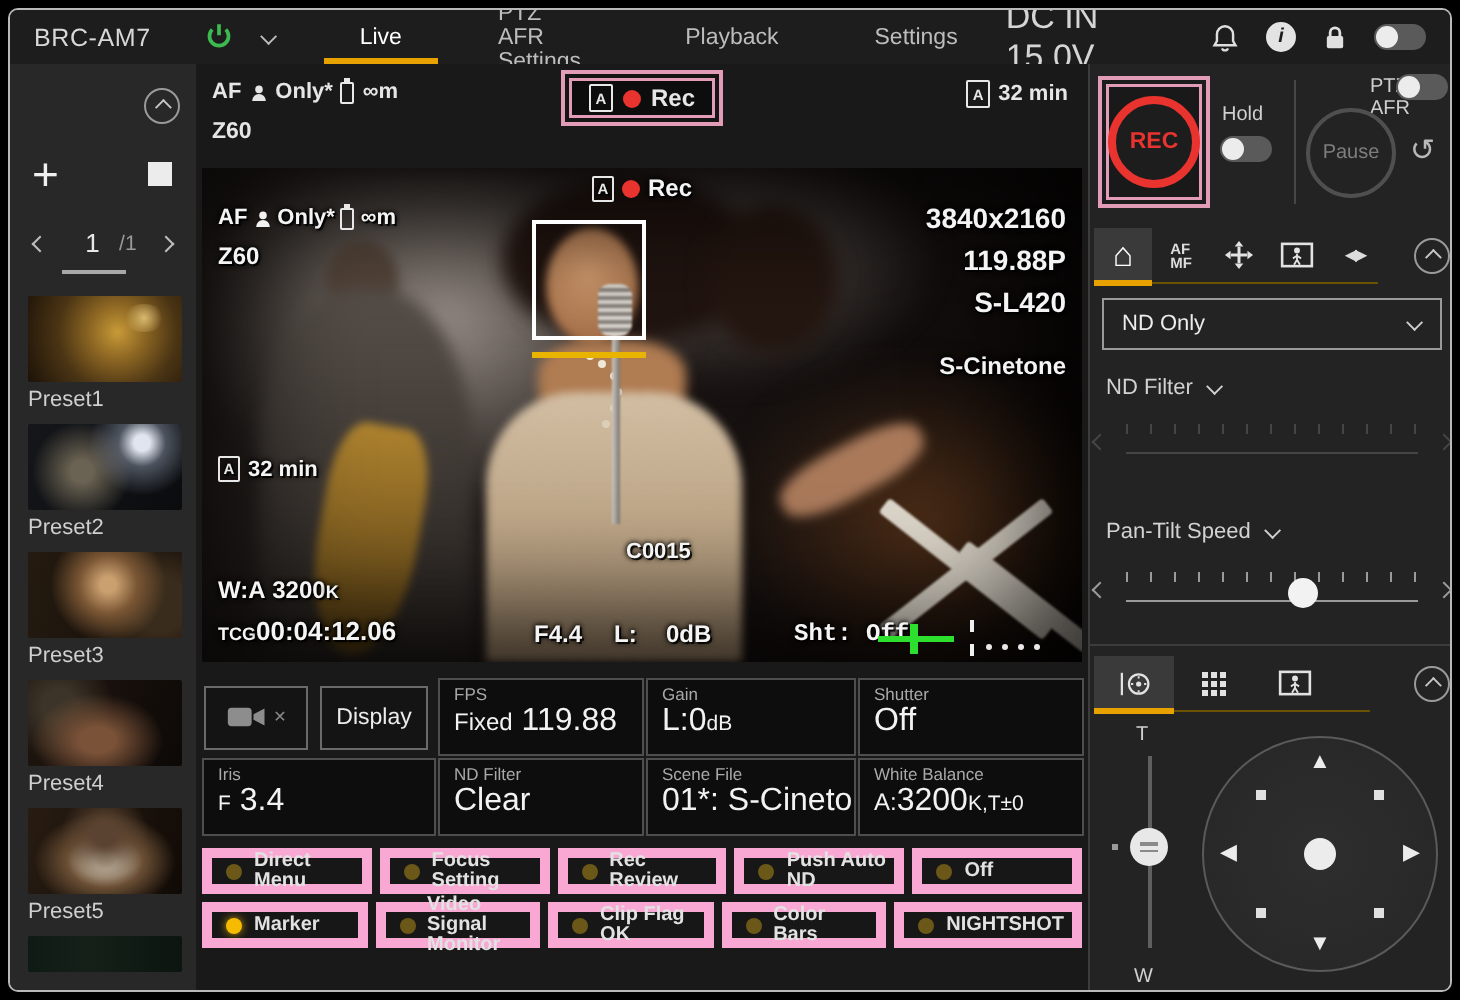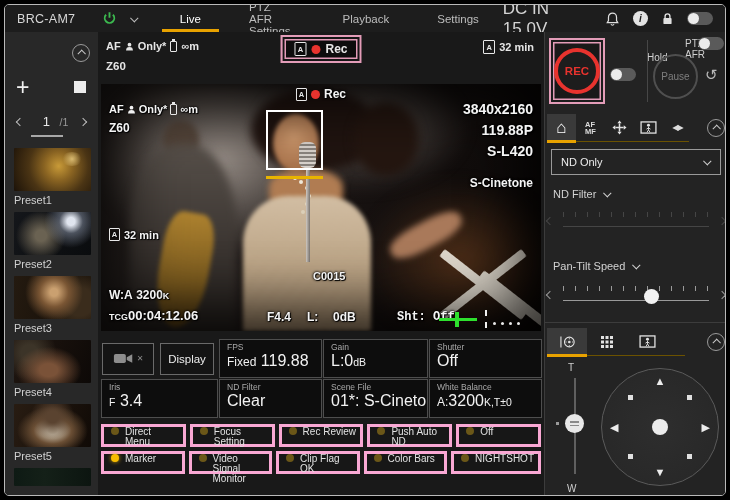--- a/index.html
+++ b/index.html
@@ -136,34 +136,34 @@
   .cell .val { color:#f2f2f2; font-size:16px; line-height:17px; white-space:nowrap; }
   .cell .val small { font-size:10.5px; }
   .cell .val .mid { font-size:12px; }
   .mini-btn { border:1px solid #6a6a6a; background:#141414; height:32px; display:flex; align-items:center; justify-content:center; }
   .cam-btn { width:52px; color:#8a8a8a; gap:2px; }
   .disp-btn { width:54px; color:#ececec; font-size:11.5px; }
 
   
   .assign { position:absolute; left:3px; top:392px; width:440px; }
   .agrid { display:grid; grid-template-columns:repeat(5,1fr); gap:4px; margin-bottom:4px; }
-  .abtn { height:23px; border:3px solid #f9a8d4; background:#171717; display:flex; gap:6px; padding:0 4px 0 7px; }
+  .abtn { height:23px; border:5px solid #f9a8d4; background:#171717; display:flex; align-items:center; gap:6px; padding:0 4px 0 7px;font-weight:bold; }
   .abtn .txt { color:#e2e2e2; font-size:10px; line-height:10px; }
   .dot { width:8px; height:8px; border-radius:50%; background:#6b5718; flex:0 0 8px; }
   .dot.on { background:#f6bb00; box-shadow:0 0 4px rgba(246,187,0,.8); }
 
   
   .rightpanel { flex:1; background:#232323; border-left:1px solid #3c3c3c; position:relative; color:#d8d8d8; }
   .rp-rec { position:absolute; left:0; top:4px; width:100%; height:74px; }
   .rec-box { position:absolute; left:4px; top:2px; width:56px; height:66px; border:2px solid #e39cb8;
              box-shadow:inset 0 0 0 2px #1c1c1c, inset 0 0 0 3.5px #e39cb8; background:#191919;
              display:flex; align-items:center; justify-content:center; }
   .rec-btn { width:46px; height:46px; border-radius:50%; border:4px solid #e8332e; color:#e8332e;
              font-size:11.5px; font-weight:bold; display:flex; align-items:center; justify-content:center; background:#1d1d1d; }
-  .hold-lab { position:absolute; left:66px; top:16px; font-size:10px; color:#cfcfcf;margin-left:36px; }
+  .hold-lab { position:absolute; left:66px; top:16px; font-size:10px; color:#cfcfcf; }
   .hold-tgl { position:absolute; left:65px; top:32px; }
   .rp-div { position:absolute; left:102px; top:4px; width:1px; height:62px; background:#474747; }
   .ptz-lab { position:absolute; left:100px; top:2px; font-size:10px; color:#cfcfcf;padding-left:40px; }
   .ptz-tgl { position:absolute; left:153px; top:1px; }
   .pause-btn { position:absolute; left:108px; top:18px; width:45px; height:45px; border-radius:50%; border:2px solid #4f4f4f;
                color:#7e7e7e; font-size:10px; display:flex; align-items:center; justify-content:center; }
   .reset-ico { position:absolute; left:160px; top:30px; font-size:15px; color:#b8b8b8; }
 
   .rp-tabs { position:absolute; left:2px; top:82px; width:178px; height:27px; display:flex; align-items:center; }
   .rp-tabs::after { content:""; position:absolute; left:2px; right:36px; bottom:-1px; height:1px; background:#6b5200; }

